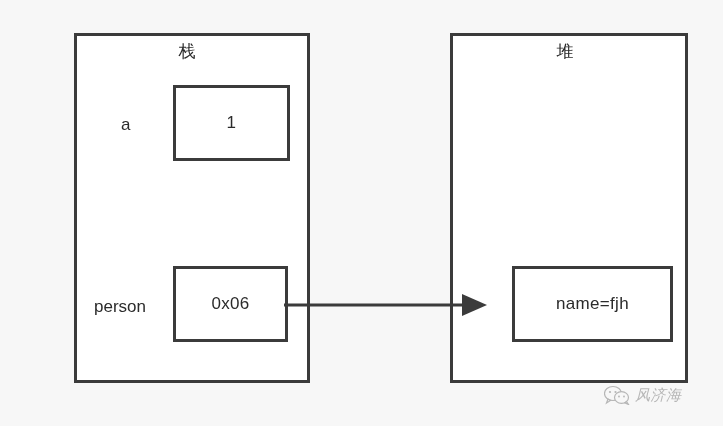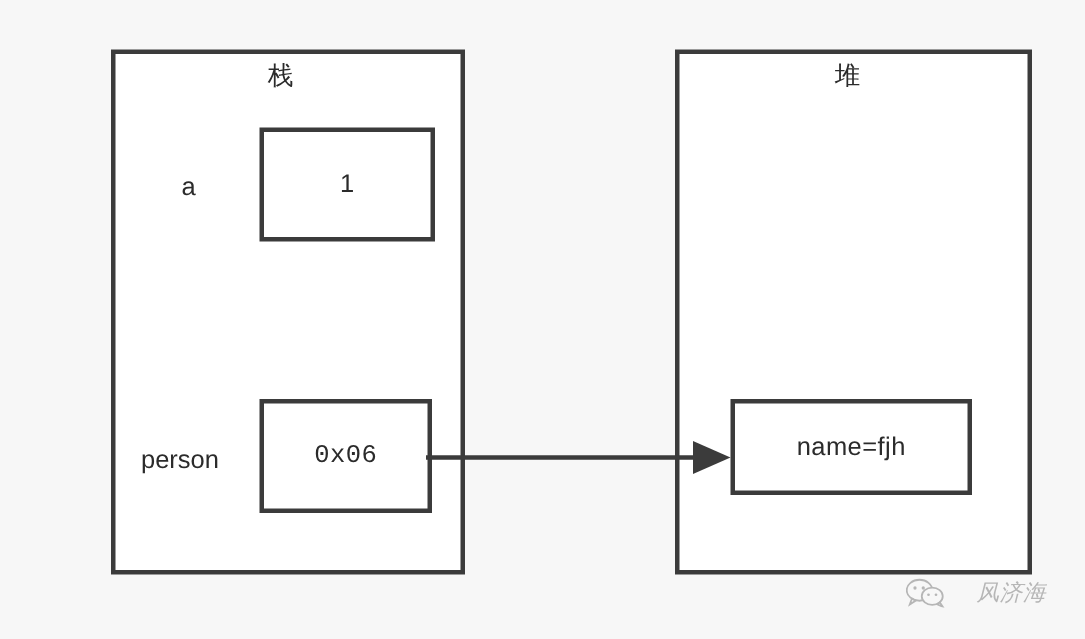--- a/index.html
+++ b/index.html
@@ -78,27 +78,26 @@
     left: 173px;
     top: 85px;
     width: 117px;
     height: 76px;
   }
   #cell-person-value {
     left: 173px;
     top: 266px;
     width: 115px;
     height: 76px;
-    font-family: Liberation Mono, monospace;
   }
   #cell-heap-object {
-    left: 487px;
+    left: 512px;
     top: 266px;
     width: 161px;
-    height: 64px;
+    height: 76px;
   }
 
   
   .var-label {
     position: absolute;
     font-size: 17px;
     color: #2b2b2b;
     line-height: 1;
     white-space: nowrap;
   }
@@ -132,21 +131,20 @@
     gap: 5px;
     opacity: 0.62;
   }
   #watermark-text {
     font-size: 15px;
     color: #8f8f8f;
     font-family: "DejaVu Sans", "Liberation Sans", sans-serif;
     font-style: italic;
     letter-spacing: 0.5px;
     white-space: nowrap;
-    margin-left: 16px;
   }
 </style>
 </head>
 <body>
 
 <div id="canvas">
 
   <div class="region" id="stack-region">
     <div class="region-title" id="stack-title">栈</div>
   </div>

